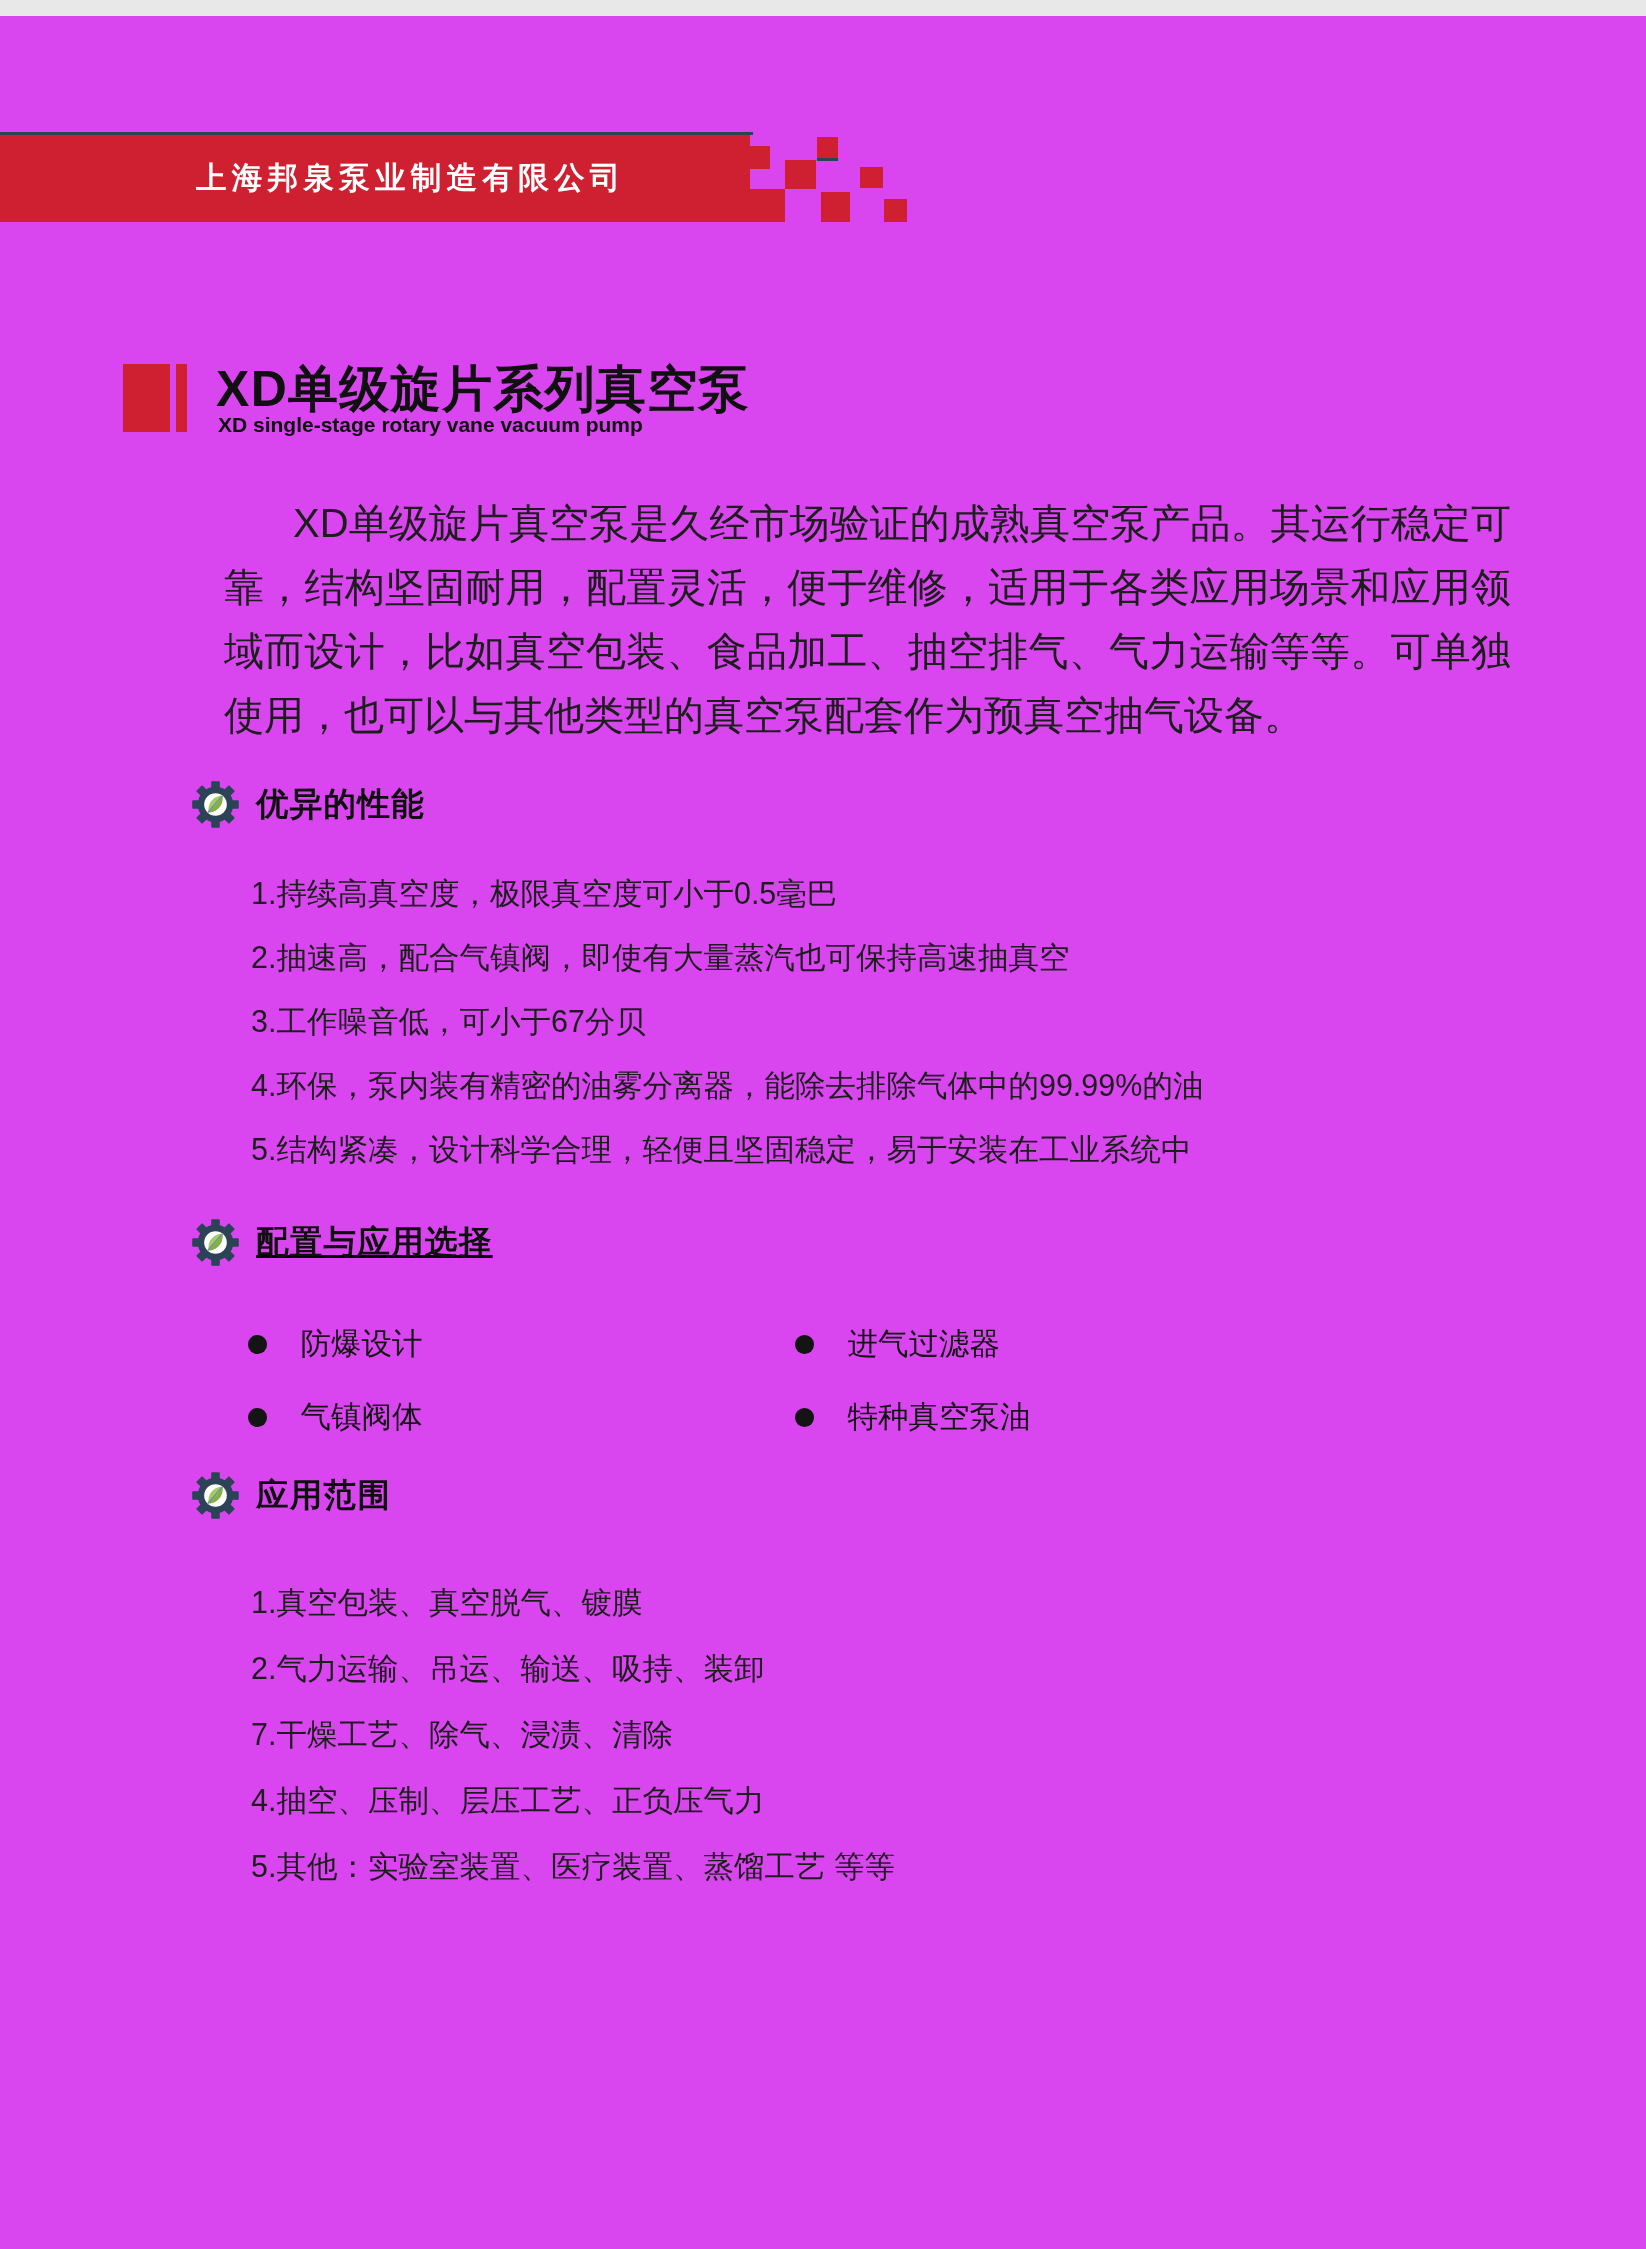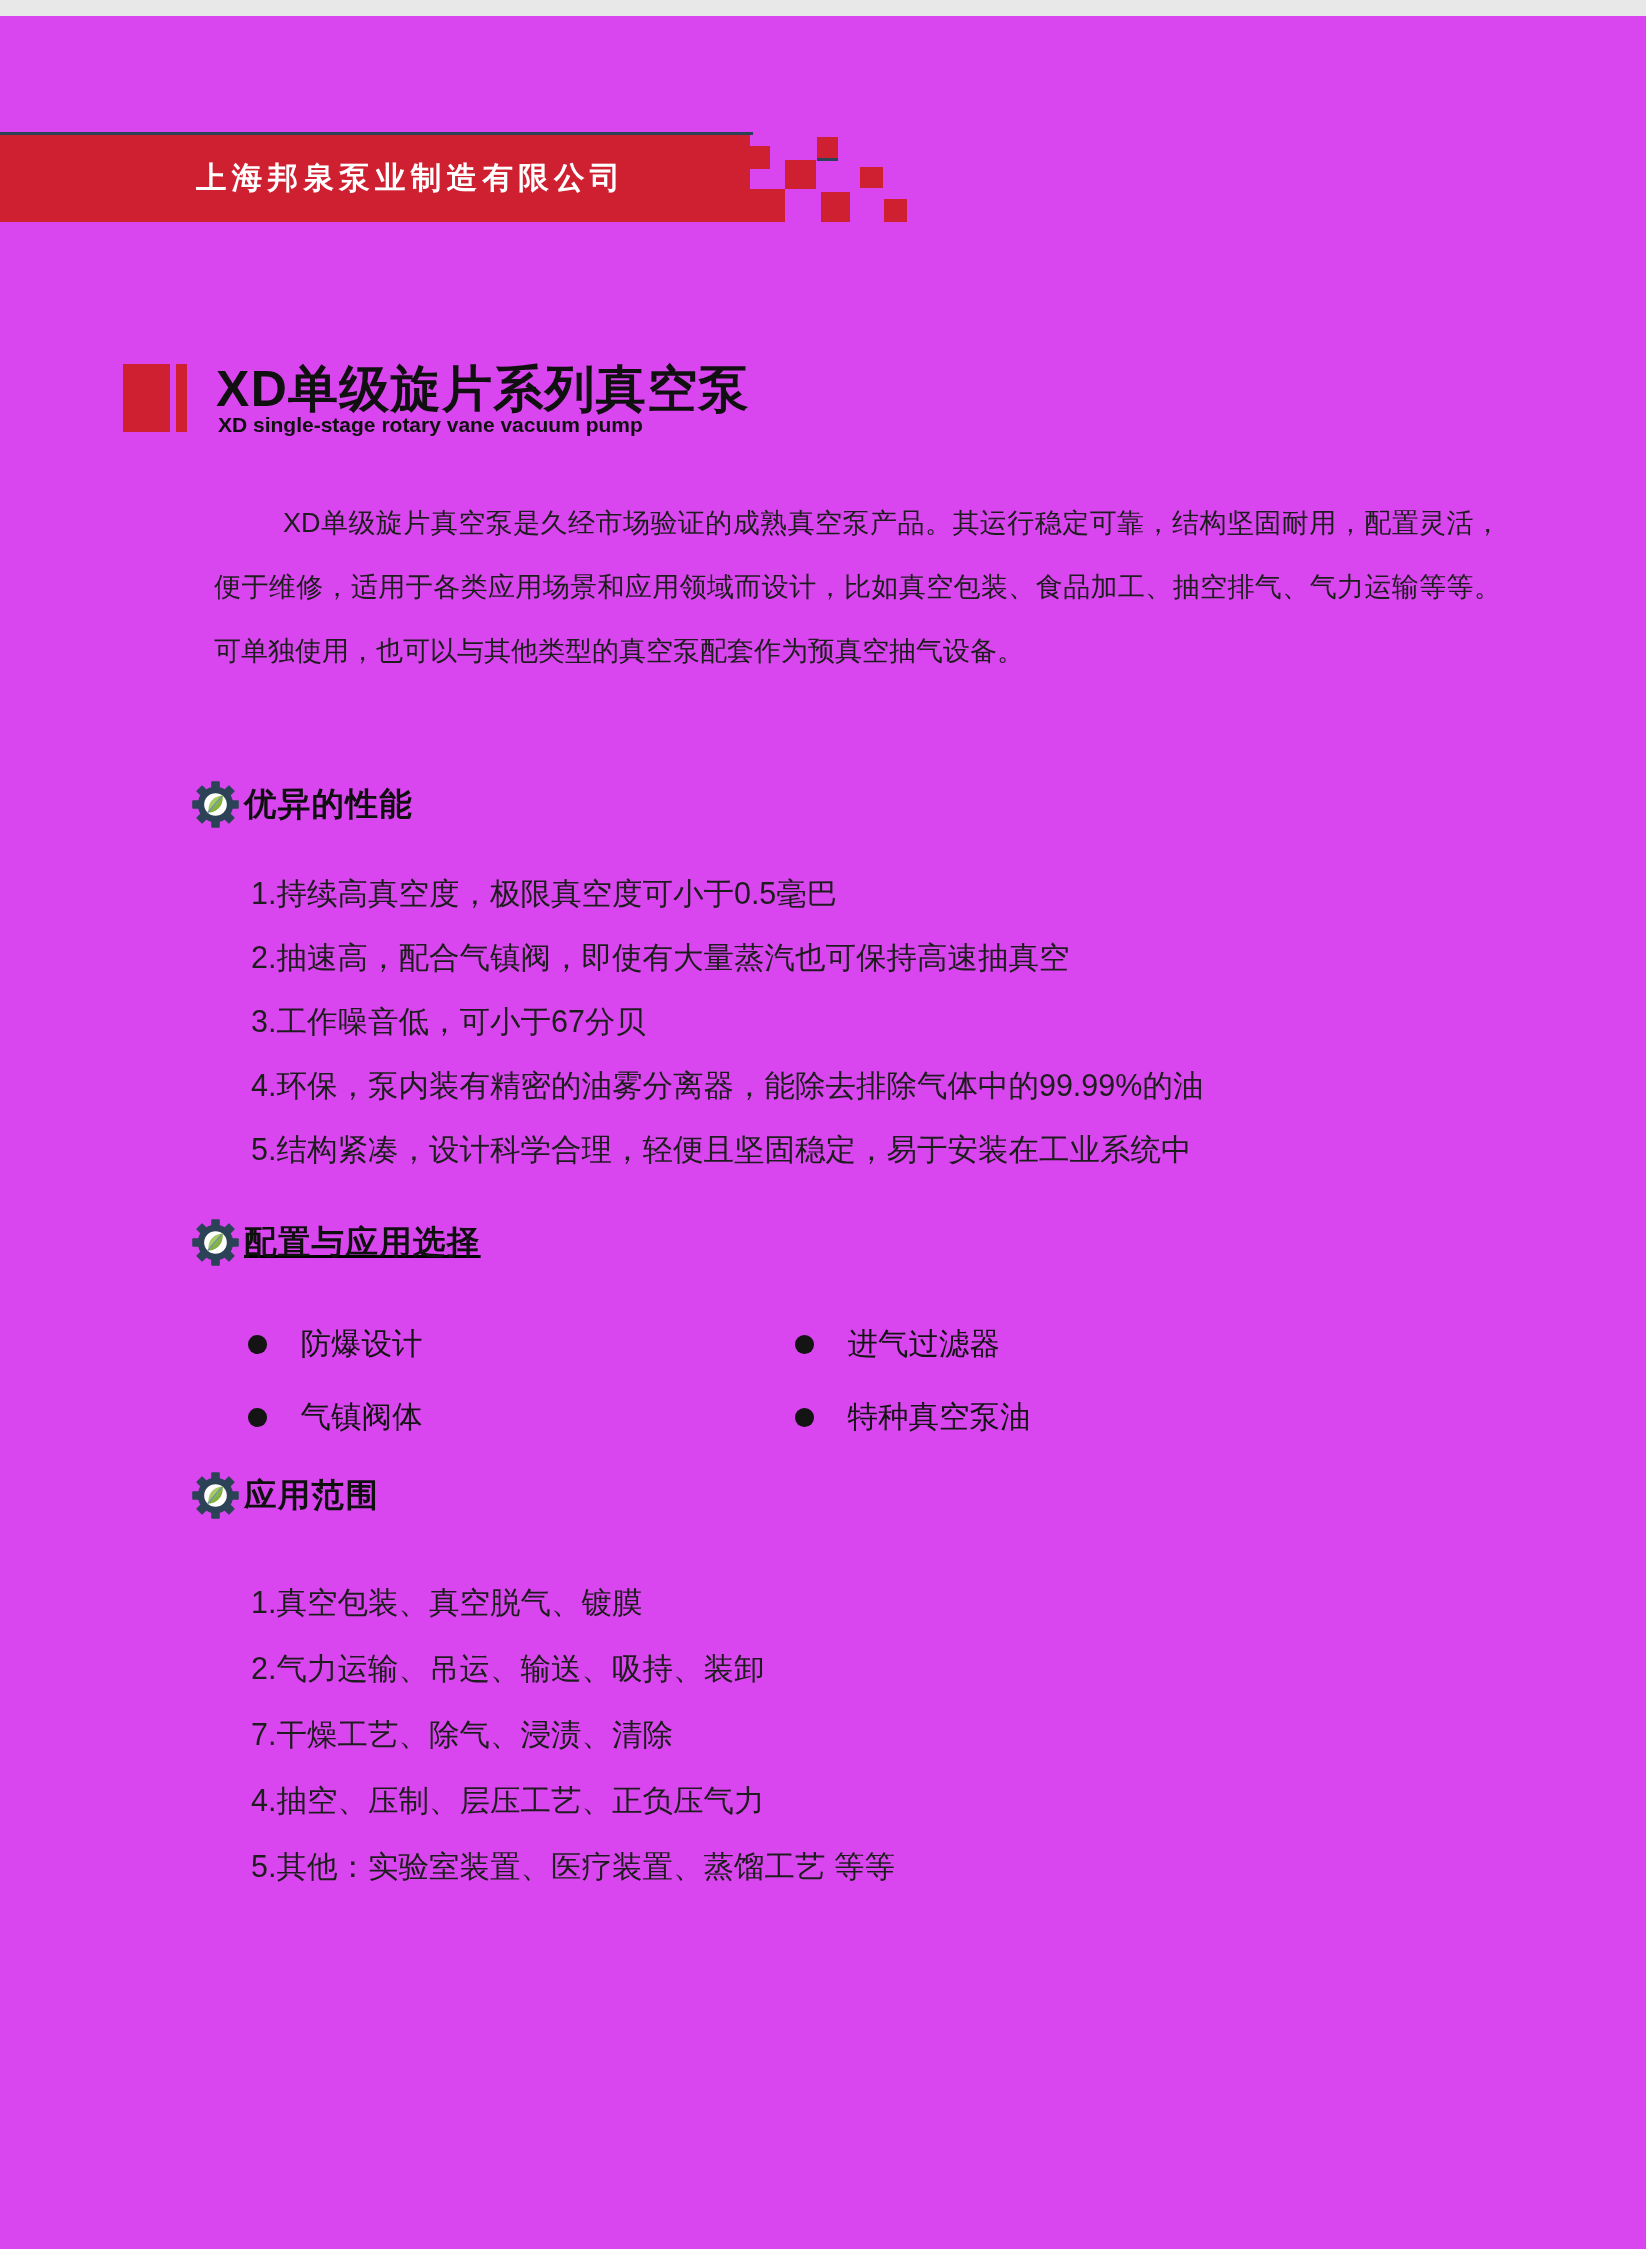--- a/index.html
+++ b/index.html
@@ -22,26 +22,26 @@
 
   
   .tb-thick  { position:absolute; left:123px; top:348px; width:47px; height:68px; background:#ce2031; }
   .tb-thin   { position:absolute; left:176px; top:348px; width:10.6px; height:68px; background:#ce2031; }
   .title-zh  { position:absolute; left:216px; top:340px; font-size:50px; font-weight:bold;
                color:#101010; letter-spacing:1.3px; white-space:nowrap; }
   .title-en  { position:absolute; left:218px; top:397px; font-size:21px; font-weight:bold;
                color:#101010; letter-spacing:0; white-space:nowrap; }
 
   
-  .intro     { position:absolute; left:214px; top:475px; width:1287px;
-               font-size:27px; line-height:64px; color:#1d1d1d;
+  .intro     { position:absolute; left:224px; top:475px; width:1287px;
+               font-size:40px; line-height:64px; color:#1d1d1d;
                text-align:justify; text-indent:69px; }
 
   
-  .sec-heading { position:absolute; left:191px; display:flex; align-items:center; gap:4px;justify-content:space-between; }
+  .sec-heading { position:absolute; left:191px; display:flex; align-items:center; gap:16px;justify-content:space-between; }
   .sec-heading .h-text { font-size:32.5px; font-weight:bold; color:#0f0f0f; letter-spacing:1.3px; white-space:nowrap; }
   .h1 { top:764px; }
   .h2 { top:1202px;text-decoration:underline; }
   .h3 { top:1455px; }
   .gear { width:49px; height:49px; display:block; }
 
   
   .num-list  { position:absolute; left:251px; font-size:30.5px; color:#1d1d1d; white-space:nowrap; }
   .list-1    { top:845px; line-height:64px; }
   .list-2    { top:1553px; line-height:66px; }

